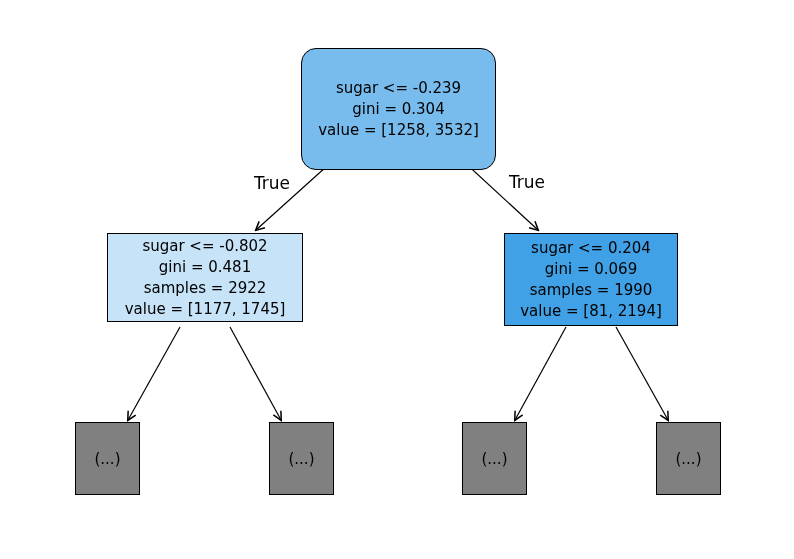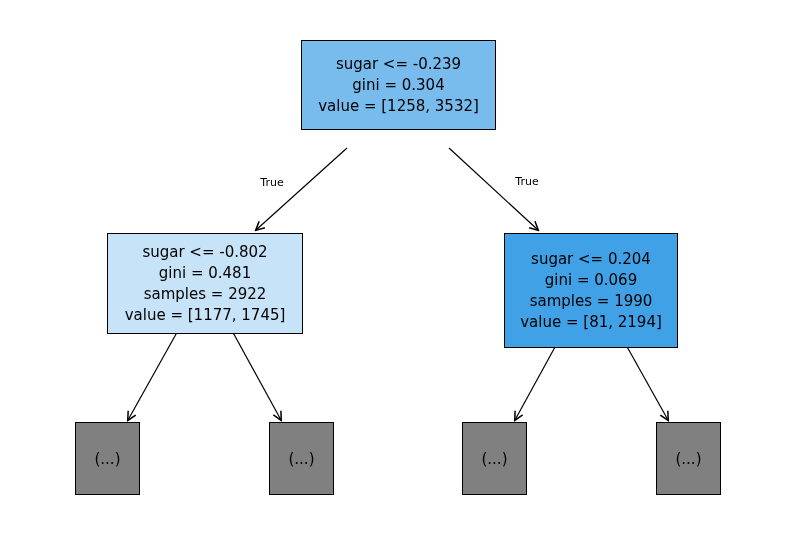--- a/index.html
+++ b/index.html
@@ -31,21 +31,21 @@
     border:1.2px solid #000;
     box-sizing:border-box;
     display:flex;
     align-items:center;
     justify-content:center;
     font-size:15px;
   }
   .edge-label{
     position:absolute;
     transform:translate(-50%,-50%);
-    font-size:11px;
+    font-size:17px;
     line-height:18px;
     white-space:nowrap;
     text-align:right;
   }
 </style>
 </head>
 <body>
 
 <div class="canvas">
 
@@ -60,34 +60,34 @@
     <line x1="180" y1="327" x2="128" y2="420" marker-end="url(#arrow)"></line>
     <line x1="230" y1="327" x2="281" y2="420" marker-end="url(#arrow)"></line>
     <line x1="566" y1="327" x2="515" y2="420" marker-end="url(#arrow)"></line>
     <line x1="616" y1="327" x2="668" y2="420" marker-end="url(#arrow)"></line>
   </svg>
 
   <div class="edge-label" style="left:272px;top:183px;">True</div>
 
   <div class="edge-label" style="left:527px;top:182px;">True</div>
 
-  <div class="node" style="left: 301px; top: 40px; width: 195px; height: 90px; background-color: rgb(120, 188, 237);">
+  <div class="node" style="left: 301px; top: 48px; width: 195px; height: 122px; background-color: rgb(120, 188, 237); border-radius: 15px;">
     <div>sugar &lt;= -0.239</div>
     <div>gini = 0.304</div>
     <div>value = [1258, 3532]</div>
   </div>
 
-  <div class="node" style="left: 107px; top: 233px; width: 196px; height: 101px; background-color: rgb(198, 227, 247);">
+  <div class="node" style="left: 107px; top: 233px; width: 196px; height: 89px; background-color: rgb(198, 227, 247);">
     <div>sugar &lt;= -0.802</div>
     <div>gini = 0.481</div>
     <div>samples = 2922</div>
     <div>value = [1177, 1745]</div>
   </div>
 
-  <div class="node" style="left: 504px; top: 233px; width: 174px; height: 115px; background-color: rgb(64, 161, 230);">
+  <div class="node" style="left: 504px; top: 233px; width: 174px; height: 93px; background-color: rgb(64, 161, 230);">
     <div>sugar &lt;= 0.204</div>
     <div>gini = 0.069</div>
     <div>samples = 1990</div>
     <div>value = [81, 2194]</div>
   </div>
 
   <div class="leaf" style="left: 75px; top: 422px; width: 65px; height: 73px; background-color: rgb(128, 128, 128);">
     <span>(...)</span>
   </div>
 

